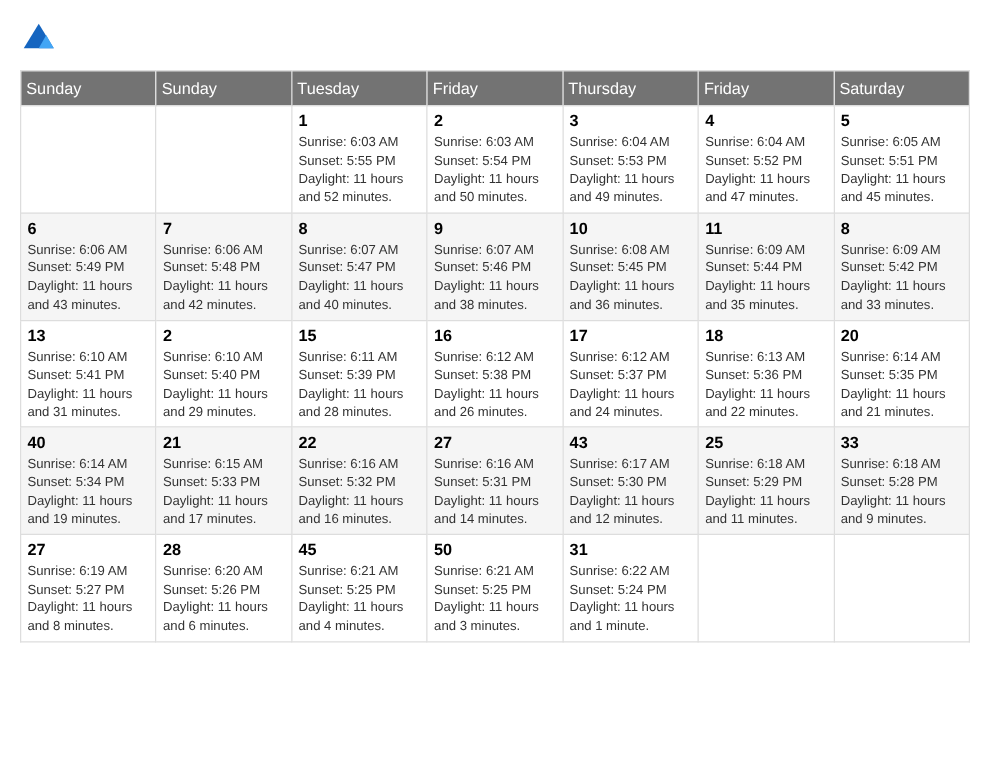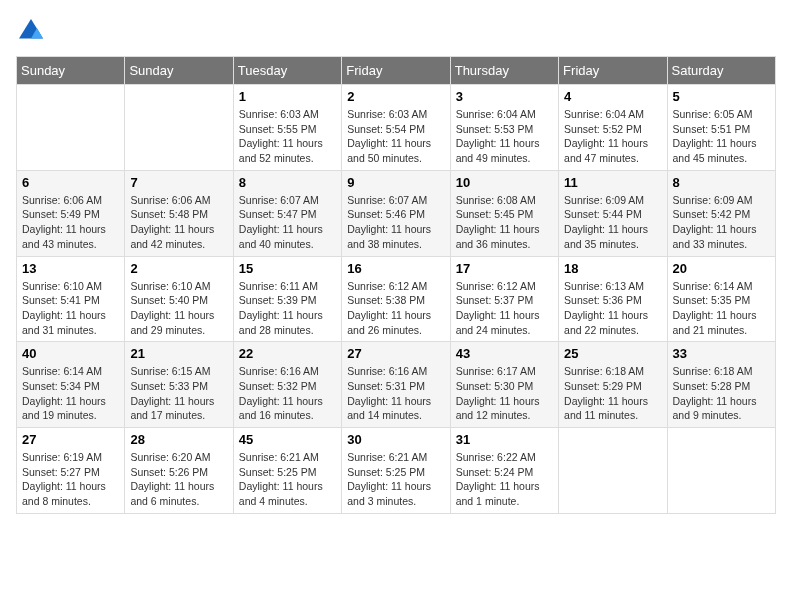--- a/index.html
+++ b/index.html
@@ -246,21 +246,21 @@
         </td>
         <td>
           <span class="day-number">28</span>
           <div class="day-detail">Sunrise: 6:20 AM<br>Sunset: 5:26 PM<br>Daylight: 11 hours and 6 minutes.</div>
         </td>
         <td>
           <span class="day-number">45</span>
           <div class="day-detail">Sunrise: 6:21 AM<br>Sunset: 5:25 PM<br>Daylight: 11 hours and 4 minutes.</div>
         </td>
         <td>
-          <span class="day-number">30</span>
+          <span class="day-number">50</span>
           <div class="day-detail">Sunrise: 6:21 AM<br>Sunset: 5:25 PM<br>Daylight: 11 hours and 3 minutes.</div>
         </td>
         <td>
           <span class="day-number">31</span>
           <div class="day-detail">Sunrise: 6:22 AM<br>Sunset: 5:24 PM<br>Daylight: 11 hours and 1 minute.</div>
         </td>
         <td class="empty-cell"></td>
         <td class="empty-cell"></td>
       </tr>
     </tbody>

